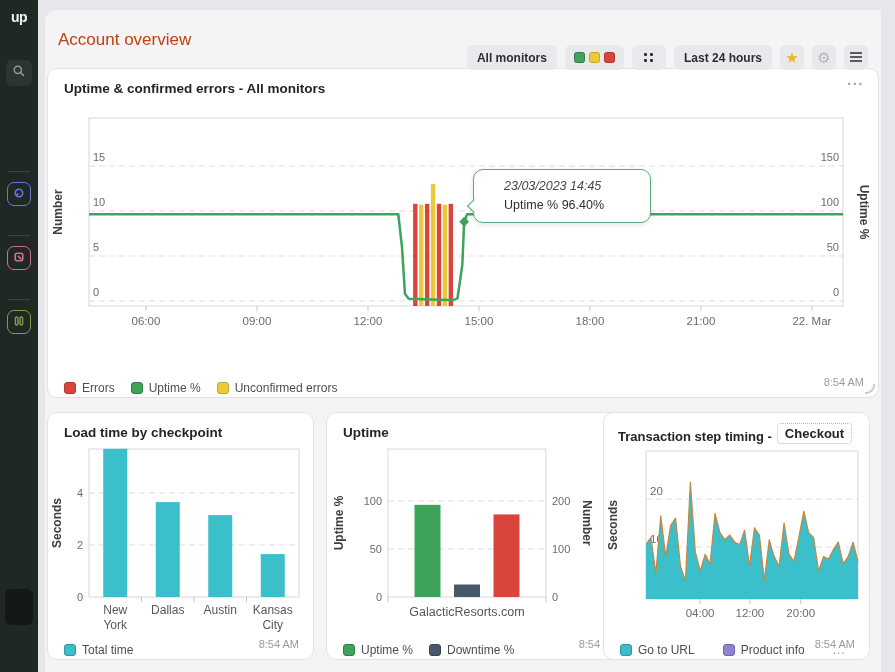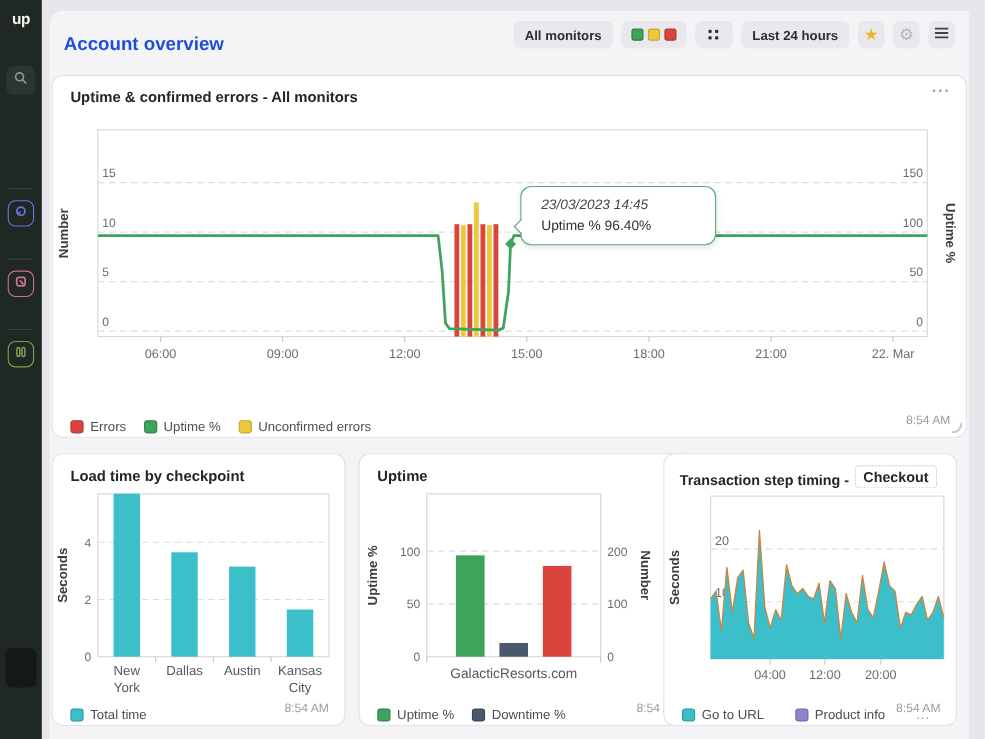--- a/index.html
+++ b/index.html
@@ -8,22 +8,22 @@
   
   .sidebar{position:absolute;left:0;top:0;width:38px;height:672px;background:#1f2823;z-index:5}
   .logo{position:absolute;top:9px;left:0;width:38px;text-align:center;color:#f3f3ef;font-weight:bold;font-size:14px;letter-spacing:-.5px}
   .search-chip{position:absolute;left:6px;top:60px;width:26px;height:26px;background:#2c3631;border-radius:6px;display:flex;align-items:center;justify-content:center}
   .nav-divider{position:absolute;left:8px;width:22px;height:1px;background:#3a443e}
   .nav-chip{position:absolute;left:7px;width:24px;height:24px;border-radius:7px;border:1.5px solid;display:flex;align-items:center;justify-content:center;background:transparent}
   .side-block{position:absolute;left:5px;top:589px;width:28px;height:36px;border-radius:6px;background:#141916}
 
   
   .panel{position:absolute;left:45px;top:10px;width:836px;height:662px;background:#f4f3f6;border-top-left-radius:12px}
-  .page-title{position:absolute;left:58px;top:30px;font-size:17px;font-weight:bold;color:#1d4ed8;z-index:2}
-  .controls{position:absolute;right:27px;top:19px;display:flex;align-items:center;gap:8px;z-index:2}
+  .page-title{position:absolute;left:58px;top:30px;font-size:17px;font-weight:normal;color:#c2410c;z-index:2}
+  .controls{position:absolute;right:27px;top:45px;display:flex;align-items:center;gap:8px;z-index:2}
   .chip{height:25px;display:flex;align-items:center;padding:0 10px;background:#e9e8ec;border-radius:6px;font-size:12px;font-weight:bold;color:#2b2e33;white-space:nowrap}
   .chip-squares{display:flex;align-items:center;gap:4px;padding:0 9px}
   .sq11{width:11px;height:11px;border-radius:2.5px;border:1px solid}
   .chip-dots{width:34px;display:flex;align-items:center;justify-content:center}
   .dots{display:grid;grid-template-columns:4px 4px;grid-template-rows:4px 4px;gap:2px}
   .dots span{width:3.5px;height:3.5px;border-radius:1px;background:#2c2f35}
   .icon-chip{width:24px;height:25px;display:flex;align-items:center;justify-content:center;background:#e9e8ec;border-radius:6px}
   .star{color:#e9b62f;font-size:15px;line-height:1}
   .gear{color:#b5b4bc;font-size:15px;line-height:1}
 
@@ -40,21 +40,21 @@
   svg.chart{position:absolute;left:0;top:28px}
   #chart0{top:40px}
   .legend{position:absolute;left:16px;bottom:2px;display:flex;gap:16px;font-size:12px;color:#4b4e54;white-space:nowrap}
   #card-trans .legend{gap:28px}
   .legend .item{display:flex;align-items:center;gap:6px}
   .lg-sq{display:inline-block;width:12px;height:12px;border-radius:3px;border:1.5px solid}
   .trunc{color:#9b9aa2;letter-spacing:1px}
   .timestamp{position:absolute;right:14px;bottom:9px;font-size:11px;color:#9b9aa2}
 
   
-  .tooltip{position:absolute;left:425px;top:100px;width:178px;background:#fff;border:1.5px solid #58a97c;border-radius:10px;padding:9px 18px 10px;box-shadow:0 2px 6px rgba(0,0,0,.10);z-index:3}
+  .tooltip{position:absolute;left:425px;top:100px;width:178px;background:#fff;border:1.5px solid #58a97c;border-radius:10px;padding:9px 30px 10px;box-shadow:0 2px 6px rgba(0,0,0,.10);z-index:3}
   .tooltip .l1{font-style:italic;font-size:12.5px;color:#43464c;margin-bottom:5px}
   .tooltip .l2{font-size:12.5px;color:#2c2f35}
   .tooltip::before{content:"";position:absolute;left:-5.5px;bottom:11px;width:9px;height:9px;background:#fff;border-left:1.5px solid #58a97c;border-bottom:1.5px solid #58a97c;transform:rotate(45deg)}
 
   .resize-corner{position:absolute;right:3px;bottom:3px;width:10px;height:10px;border-right:2px solid #cac9cf;border-bottom:2px solid #cac9cf;border-bottom-right-radius:9px}
 </style>
 </head>
 <body>
 
 <aside class="sidebar">

